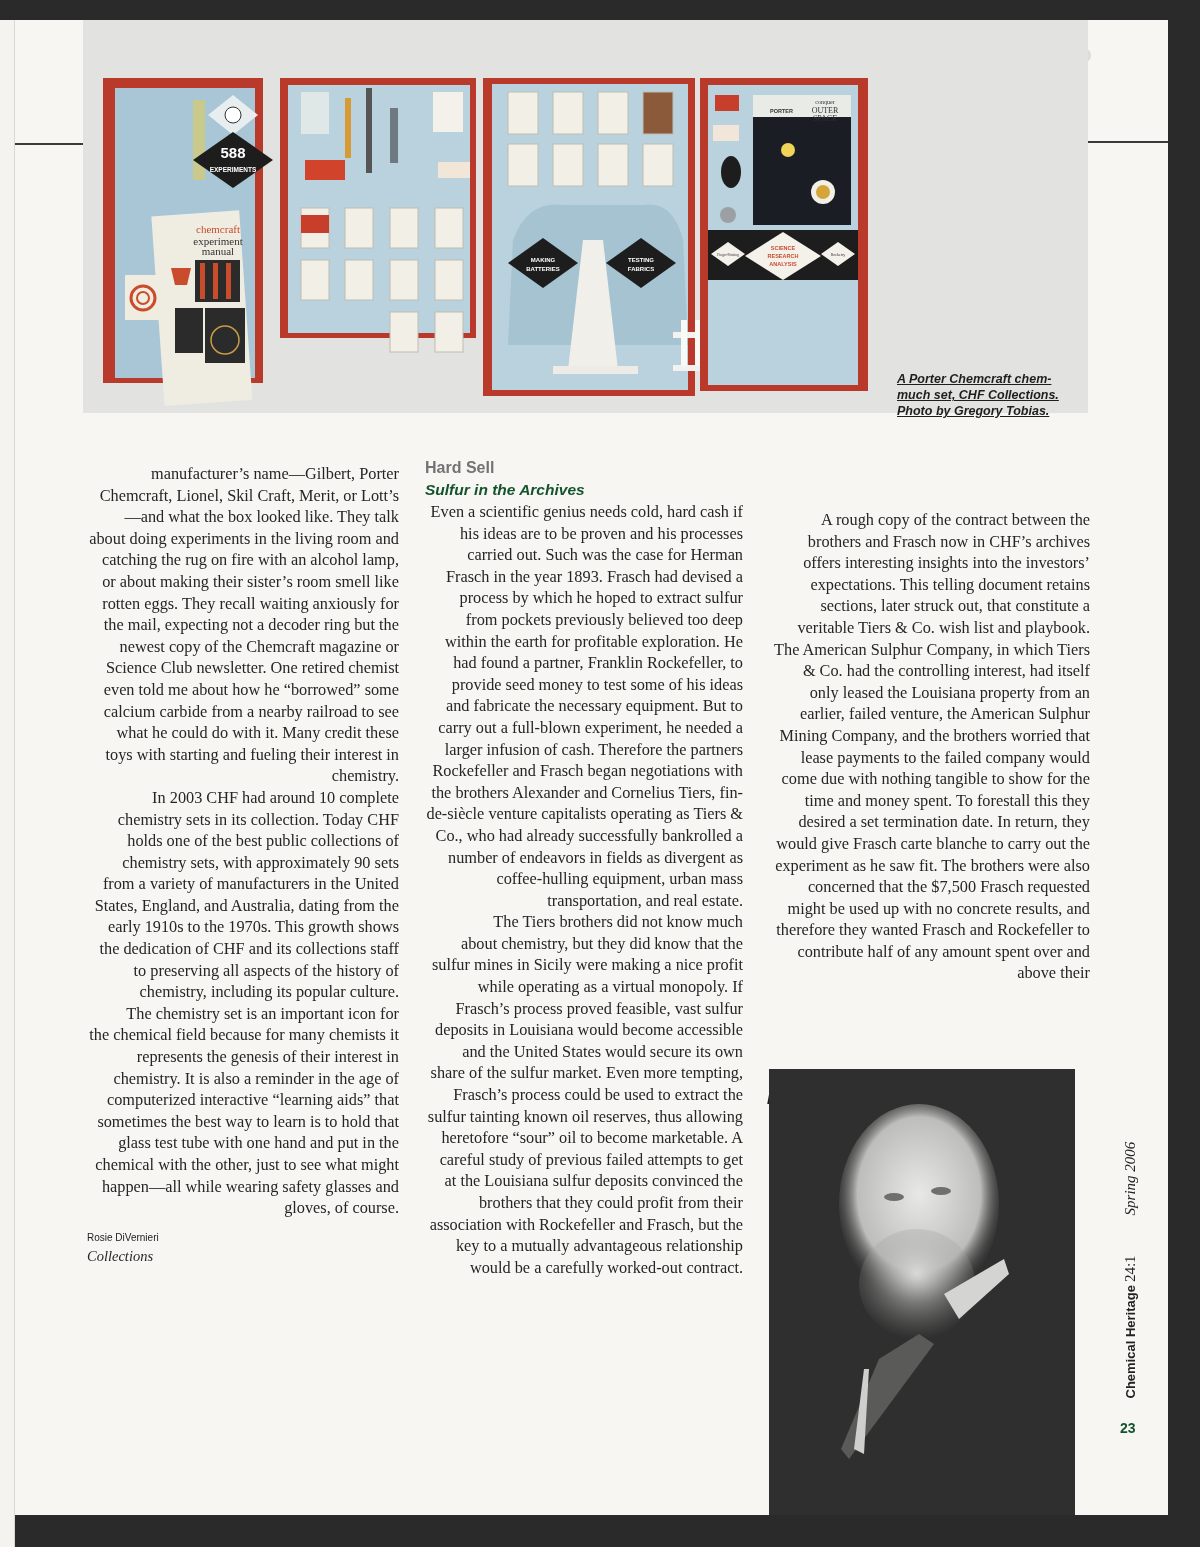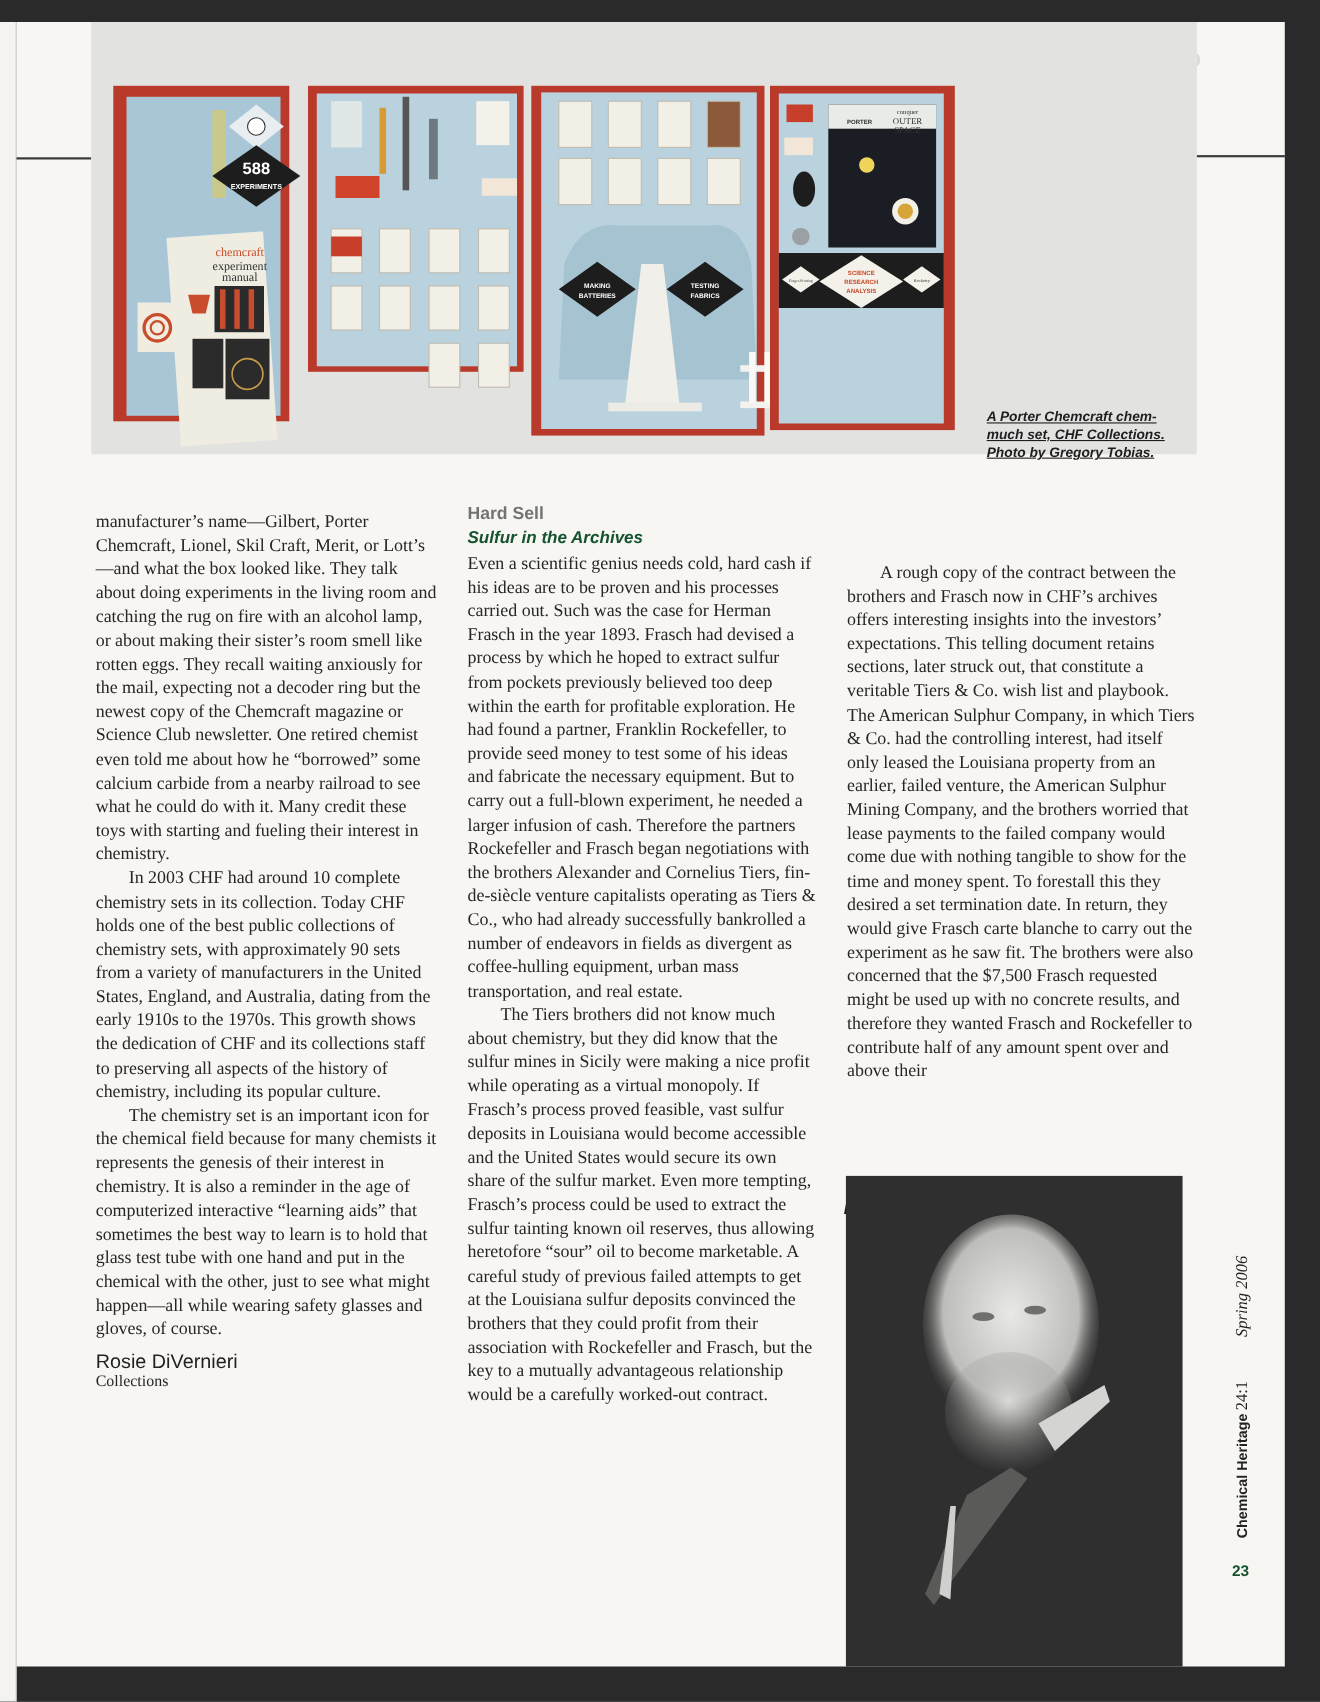--- a/index.html
+++ b/index.html
@@ -6,29 +6,29 @@
   body { width:1200px; height:1547px; background:#2b2b2b; position:relative; overflow:hidden; font-family:"Liberation Serif", serif; }
   .scan-bg { position:absolute; inset:0; background:#2a2a2a; }
   .prev-page { position:absolute; left:0; top:20px; width:14px; height:1527px; background:#f4f3ef; border-right:1px solid #d9d8d2; }
   .page { position:absolute; left:15px; top:20px; width:1153px; height:1495px; background:#f7f6f3; }
   .ghost-header { position:absolute; left:930px; top:25px; font-family:"Liberation Sans", sans-serif; font-weight:bold; font-size:19px; color:#dcdcda; transform:scaleX(-1); }
   .ghost-rule { position:absolute; left:900px; top:121px; width:253px; height:2px; background:#3a3a3a; }
   .ghost-left-rule { position:absolute; left:0; top:123px; width:68px; height:2px; background:#3a3a3a; }
   .photo { position:absolute; left:68px; top:0; width:1005px; height:393px; background:#e3e4e2; overflow:hidden; }
   .caption-top { position:absolute; left:882px; top:351px; width:200px; font-family:"Liberation Sans", sans-serif; font-style:italic; font-weight:bold; font-size:12.5px; line-height:16px; color:#1e1e1e;text-decoration:underline; }
   .col { position:absolute; font-size:16.3px; line-height:21.6px; color:#252525; }
-  .col p { margin:0; text-align:left; }
+  .col p { margin:0; text-align:right; }
   .col p.indent { text-indent:30px; }
   .col1 { left:72px; top:443px; width:312px; }
   .col2 { left:410px; top:437px; width:318px; }
   .col3 { left:755px; top:461px; width:320px;margin-top:28px; }
   .section-title { font-family:"Liberation Sans", sans-serif; font-weight:bold; font-size:16px; line-height:22px; color:#737373; margin:0; }
   .section-sub { font-family:"Liberation Sans", sans-serif; font-weight:bold; font-style:italic; font-size:15.5px; line-height:22px; color:#14532d; margin:0; }
-  .byline { margin-top:10px; font-family:"Liberation Sans", sans-serif; font-size:18px; line-height:18px; color:#222; }
-  .byline-dept { font-size:14.5px; line-height:19px; }
+  .byline { margin-top:10px; font-family:"Liberation Sans", sans-serif; font-size:10px; line-height:18px; color:#222; }
+  .byline-dept { font-style:italic; font-size:14.5px; line-height:19px; }
   .caption-portrait { position:absolute; left:752px; top:1073px; width:330px; font-family:"Liberation Sans", sans-serif; font-style:italic; font-weight:bold; font-size:12.5px; color:#1e1e1e; }
   .portrait { position:absolute; left:754px; top:1049px; width:306px; height:446px; background:#2a2a2a; overflow:hidden; }
   .folio { position:absolute; left:1085px; top:1060px; width:50px; height:340px; }
   .folio-inner { position:absolute; left:-130px; top:150px; width:320px; transform:rotate(-90deg); white-space:nowrap; font-size:13px; color:#222; }
   .folio-mag { font-family:"Liberation Sans", sans-serif; font-weight:bold; font-size:13px; }
   .folio-issue { font-family:"Liberation Serif", serif; font-size:15px; margin-left:3px; }
   .folio-season { font-family:"Liberation Serif", serif; font-style:italic; font-size:15px; margin-left:40px; }
   .page-num { position:absolute; left:1105px; top:1400px; font-family:"Liberation Sans", sans-serif; font-weight:bold; font-size:14px; color:#14532d; }
 </style>
 </head>

